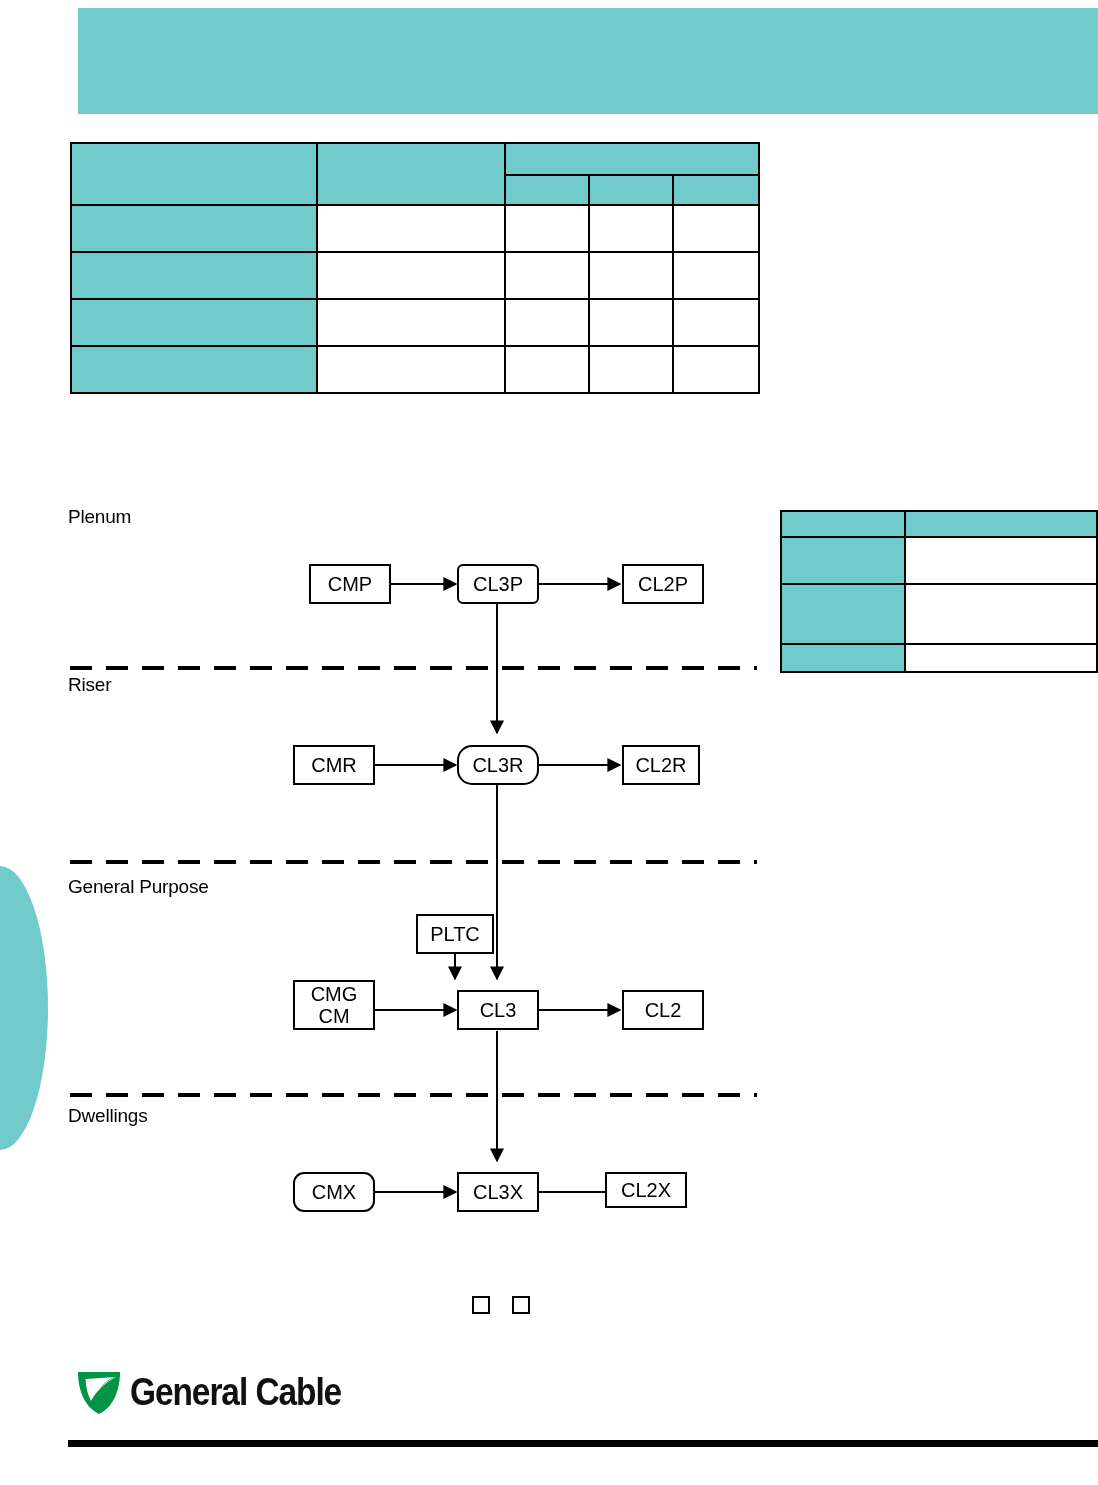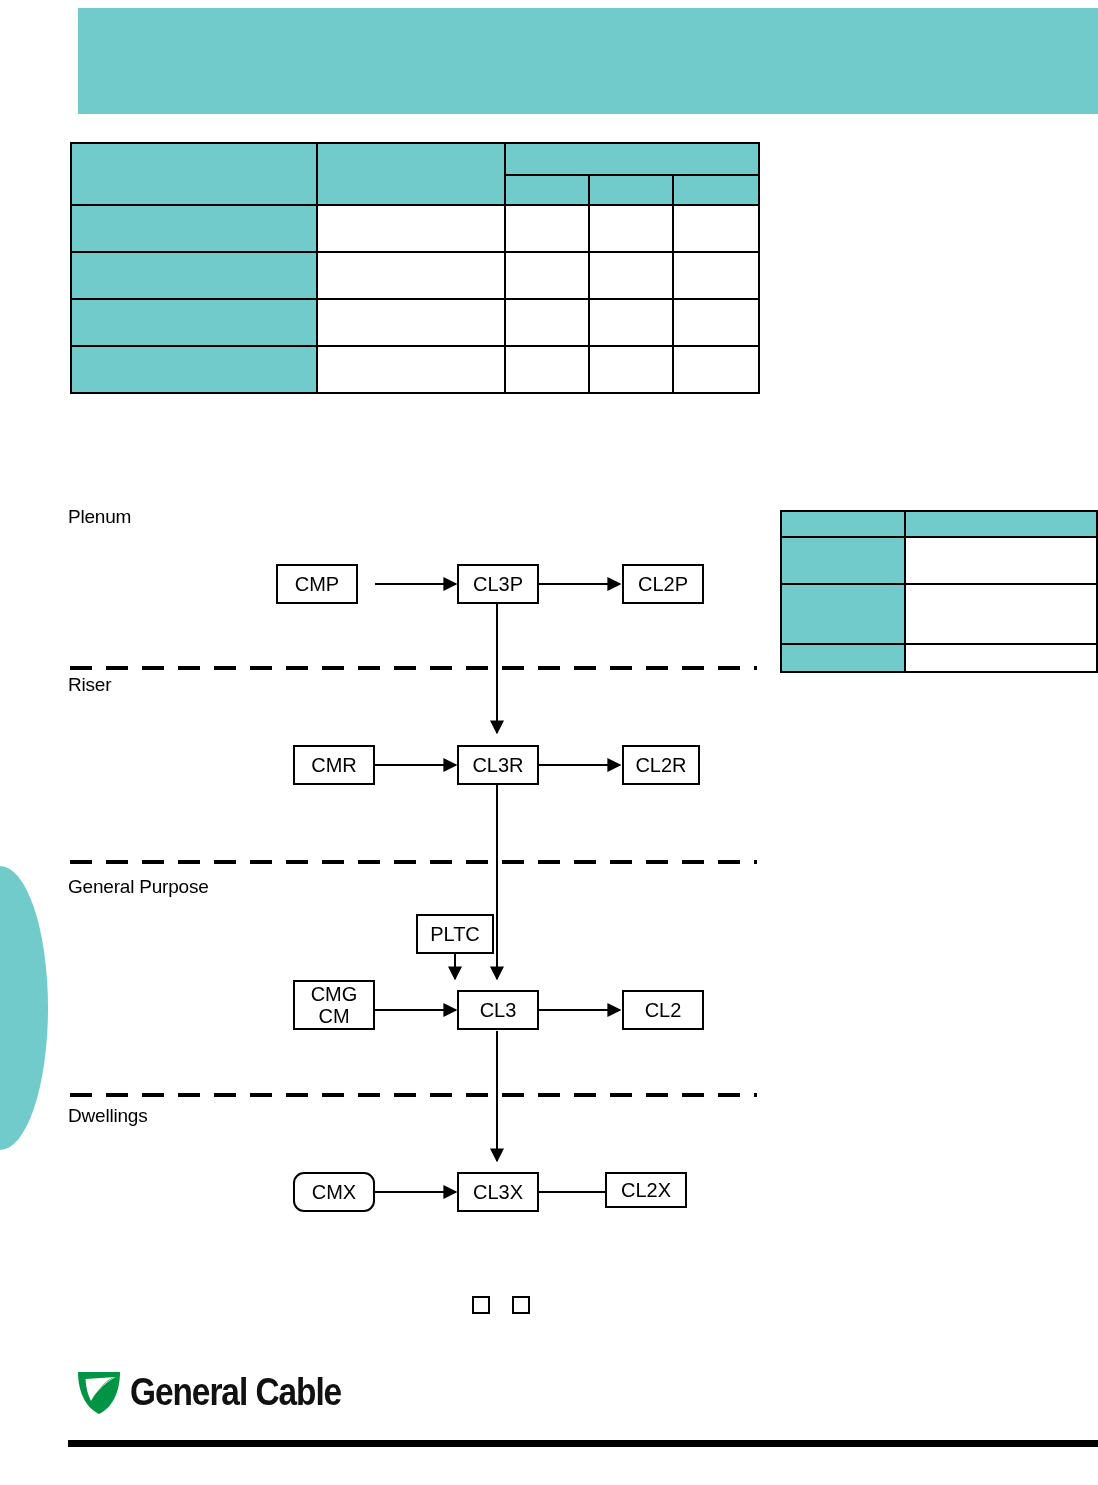--- a/index.html
+++ b/index.html
@@ -268,26 +268,26 @@
     <line x1="375" y1="1192" x2="456" y2="1192" stroke="#000" stroke-width="2" marker-end="url(#arrow)"></line>
     <line x1="539" y1="1192" x2="620" y2="1192" stroke="#000" stroke-width="2" marker-end="url(#arrow)"></line>
   </svg>
 </div>
 
 <div class="section-label" id="label-plenum">Plenum</div>
 <div class="section-label" id="label-riser">Riser</div>
 <div class="section-label" id="label-general">General Purpose</div>
 <div class="section-label" id="label-dwell">Dwellings</div>
 
-<div class="node" style="left:276px;top:564px;width:82px;height:40px;">CMP</div>
-<div class="node" style="left:457px;top:564px;width:82px;height:40px;">CL3P</div>
+<div class="node" style="left:309px;top:564px;width:82px;height:40px;">CMP</div>
+<div class="node" style="left:457px;top:564px;width:82px;height:40px;border-radius:6px;">CL3P</div>
 <div class="node" style="left:622px;top:564px;width:82px;height:40px;">CL2P</div>
 
 <div class="node" style="left:293px;top:745px;width:82px;height:40px;text-align:right;">CMR</div>
-<div class="node" style="left:457px;top:745px;width:82px;height:40px;">CL3R</div>
+<div class="node" style="left:457px;top:745px;width:82px;height:40px;border-radius:15px;">CL3R</div>
 <div class="node" style="left:622px;top:745px;width:78px;height:40px;">CL2R</div>
 
 <div class="node" style="left:416px;top:914px;width:78px;height:40px;text-align:center;">PLTC</div>
 <div class="node" style="left:293px;top:980px;width:82px;height:50px;">CMG
 CM</div>
 <div class="node" style="left:457px;top:990px;width:82px;height:40px;">CL3</div>
 <div class="node" style="left:622px;top:990px;width:82px;height:40px;">CL2</div>
 
 <div class="node" style="left:293px;top:1172px;width:82px;height:40px;border-radius:11px;">CMX</div>
 <div class="node" style="left:457px;top:1172px;width:82px;height:40px;">CL3X</div>

